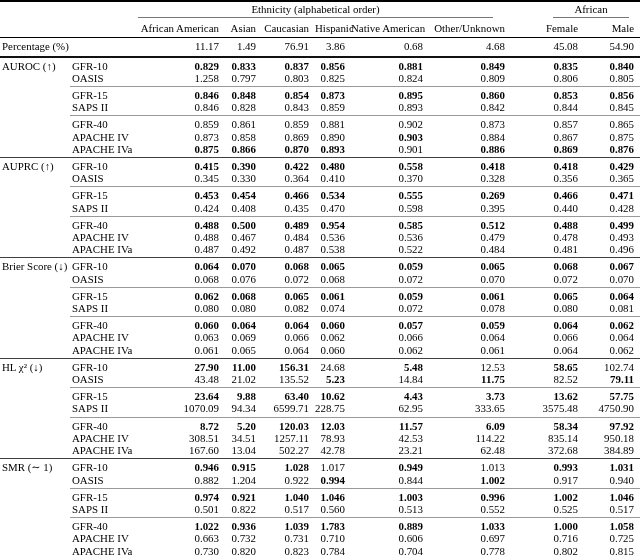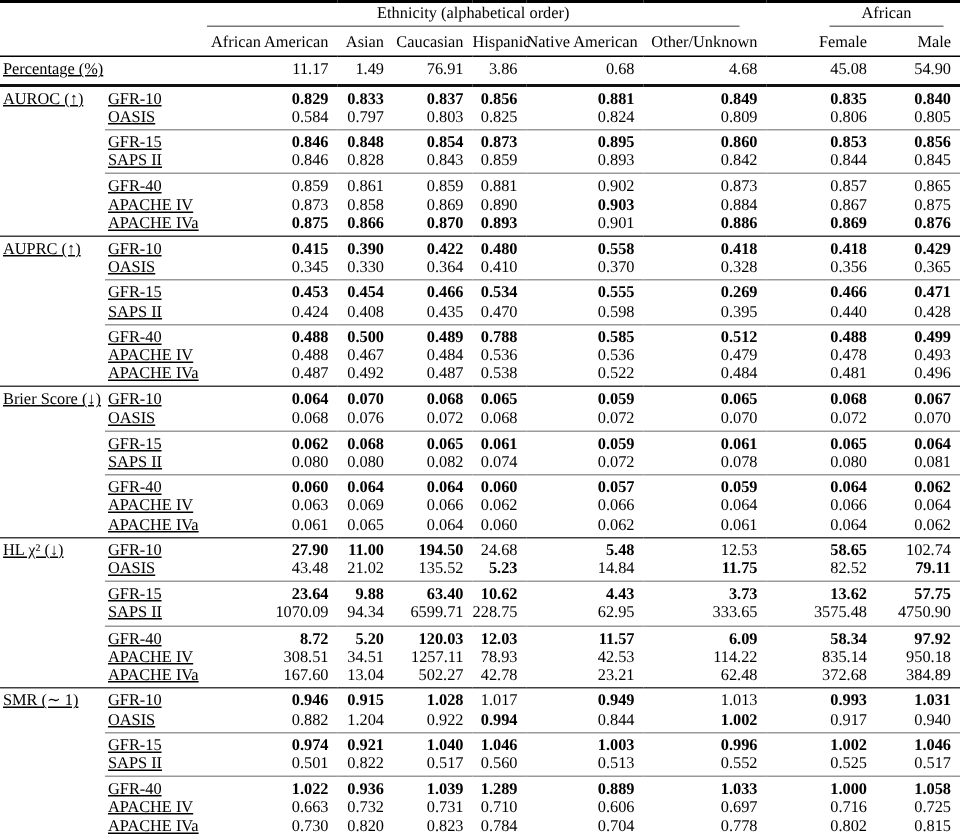--- a/index.html
+++ b/index.html
@@ -18,21 +18,21 @@
   td, th {
     padding: 0 6px 0 0;
     text-align: right;
     font-size: 10.9px;
     line-height: 12.2px;
     font-weight: normal;
     white-space: nowrap;
     overflow: visible;
     vertical-align: bottom;
   }
-  td.lbl { text-align: left; padding-left: 2px; padding-right: 0; text-decoration: underline; }
+  td.lbl { text-align: left; padding-left: 2px; padding-right: 0; }
   td.metric { vertical-align: top; padding-top: 2px; }
   .b { font-weight: bold; }
 
   
   tr.spanner-row td { border-top: 2.5px solid #000; padding-top: 1px; vertical-align: bottom; font-family: Liberation Serif, serif; }
   .spanner-line { border-bottom: 1px solid #777; padding-bottom: 2px; text-align: center; }
   .eth-line { margin: 0 12px 0 2px; }
   .gender-line { margin: 0 5px 0 42px; }
 
   
@@ -104,21 +104,21 @@
         <td data-name="value-cell" class="b">0.833</td>
         <td data-name="value-cell" class="b">0.837</td>
         <td data-name="value-cell" class="b">0.856</td>
         <td data-name="value-cell" class="b">0.881</td>
         <td data-name="value-cell" class="b">0.849</td>
         <td data-name="value-cell" class="b">0.835</td>
         <td data-name="value-cell" class="b">0.840</td>
       </tr>
       <tr data-name="table-row" class="gap-below">
         <td data-name="model-label" class="lbl">OASIS</td>
-        <td data-name="value-cell">0.584</td>
+        <td data-name="value-cell">1.258</td>
         <td data-name="value-cell">0.797</td>
         <td data-name="value-cell">0.803</td>
         <td data-name="value-cell">0.825</td>
         <td data-name="value-cell">0.824</td>
         <td data-name="value-cell">0.809</td>
         <td data-name="value-cell">0.806</td>
         <td data-name="value-cell">0.805</td>
       </tr>
       <tr data-name="table-row" class="grp-start gap-above">
         <td data-name="model-label" class="lbl">GFR-15</td>
@@ -218,21 +218,21 @@
         <td data-name="value-cell">0.598</td>
         <td data-name="value-cell">0.395</td>
         <td data-name="value-cell">0.440</td>
         <td data-name="value-cell">0.428</td>
       </tr>
       <tr data-name="table-row" class="grp-start gap-above">
         <td data-name="model-label" class="lbl">GFR-40</td>
         <td data-name="value-cell" class="b">0.488</td>
         <td data-name="value-cell" class="b">0.500</td>
         <td data-name="value-cell" class="b">0.489</td>
-        <td data-name="value-cell" class="b">0.788</td>
+        <td data-name="value-cell" class="b">0.954</td>
         <td data-name="value-cell" class="b">0.585</td>
         <td data-name="value-cell" class="b">0.512</td>
         <td data-name="value-cell" class="b">0.488</td>
         <td data-name="value-cell" class="b">0.499</td>
       </tr>
       <tr data-name="table-row" class="">
         <td data-name="model-label" class="lbl">APACHE IV</td>
         <td data-name="value-cell">0.488</td>
         <td data-name="value-cell">0.467</td>
         <td data-name="value-cell">0.484</td>
@@ -329,21 +329,21 @@
         <td data-name="value-cell">0.062</td>
         <td data-name="value-cell">0.061</td>
         <td data-name="value-cell">0.064</td>
         <td data-name="value-cell">0.062</td>
       </tr>
       <tr data-name="table-row" class="sec-start gap-above">
         <td data-name="metric-label" class="lbl metric" rowspan="7">HL χ² (↓)</td>
         <td data-name="model-label" class="lbl">GFR-10</td>
         <td data-name="value-cell" class="b">27.90</td>
         <td data-name="value-cell" class="b">11.00</td>
-        <td data-name="value-cell" class="b">194.50</td>
+        <td data-name="value-cell" class="b">156.31</td>
         <td data-name="value-cell">24.68</td>
         <td data-name="value-cell" class="b">5.48</td>
         <td data-name="value-cell">12.53</td>
         <td data-name="value-cell" class="b">58.65</td>
         <td data-name="value-cell">102.74</td>
       </tr>
       <tr data-name="table-row" class="gap-below">
         <td data-name="model-label" class="lbl">OASIS</td>
         <td data-name="value-cell">43.48</td>
         <td data-name="value-cell">21.02</td>
@@ -452,21 +452,21 @@
         <td data-name="value-cell">0.513</td>
         <td data-name="value-cell">0.552</td>
         <td data-name="value-cell">0.525</td>
         <td data-name="value-cell">0.517</td>
       </tr>
       <tr data-name="table-row" class="grp-start gap-above">
         <td data-name="model-label" class="lbl">GFR-40</td>
         <td data-name="value-cell" class="b">1.022</td>
         <td data-name="value-cell" class="b">0.936</td>
         <td data-name="value-cell" class="b">1.039</td>
-        <td data-name="value-cell" class="b">1.289</td>
+        <td data-name="value-cell" class="b">1.783</td>
         <td data-name="value-cell" class="b">0.889</td>
         <td data-name="value-cell" class="b">1.033</td>
         <td data-name="value-cell" class="b">1.000</td>
         <td data-name="value-cell" class="b">1.058</td>
       </tr>
       <tr data-name="table-row" class="">
         <td data-name="model-label" class="lbl">APACHE IV</td>
         <td data-name="value-cell">0.663</td>
         <td data-name="value-cell">0.732</td>
         <td data-name="value-cell">0.731</td>

